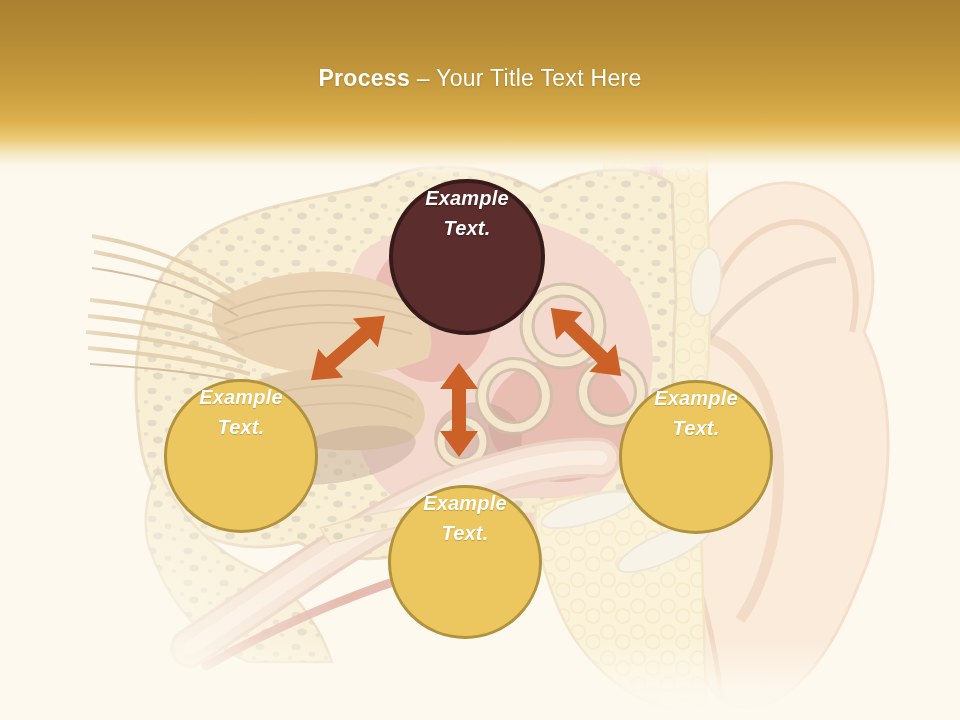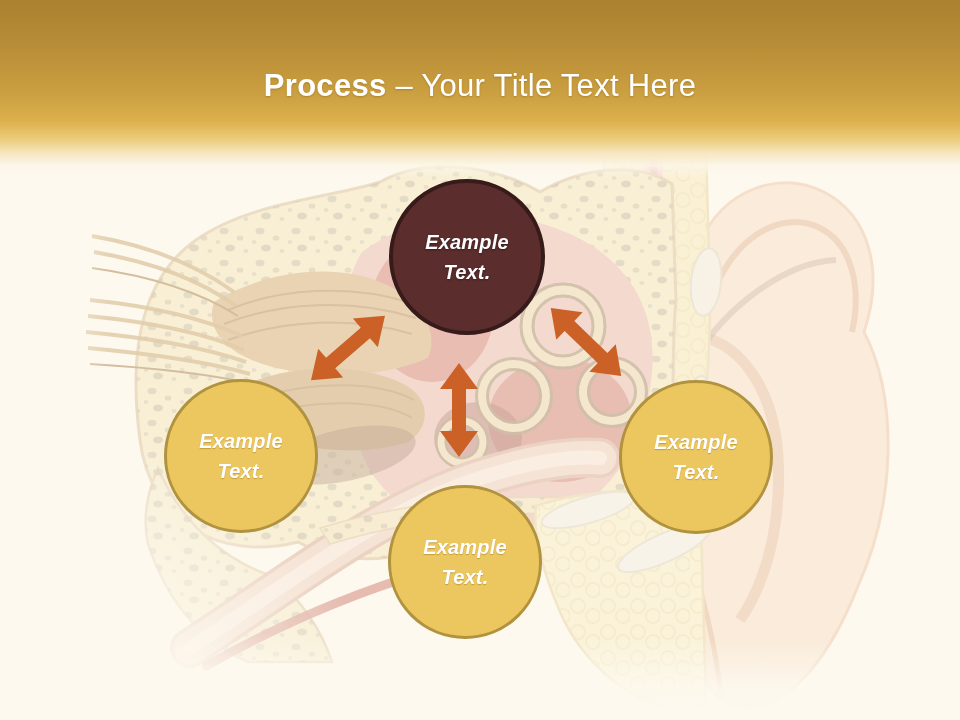--- a/index.html
+++ b/index.html
@@ -26,34 +26,34 @@
 
   
   .header{
     position:absolute;left:0;top:0;width:960px;height:178px;z-index:3;
     background:linear-gradient(180deg,
       #aa8130 0%, #b68b36 22%, #c2963b 40%, #cda242 55%,
       #dcb04c 68%, #eccb78 78%, #f6e7c0 86%,
       rgba(252,246,232,.85) 93%, rgba(253,249,239,0) 100%);
   }
   .title{
-    margin:12px;padding-top:56px;text-align:center;
-    font-size:31px;line-height:36px;color:#ffffff;font-weight:400;
+    margin:4px;padding-top:56px;text-align:center;
+    font-size:23px;line-height:36px;color:#ffffff;font-weight:400;
     text-shadow:0 1px 2px rgba(110,75,10,.35);
     letter-spacing:.3px;
   }
   .title .t-bold{font-weight:700;}
 
   
   .arrows{position:absolute;left:0;top:0;width:960px;height:720px;z-index:4;}
 
   
   .node{
     position:absolute;border-radius:50%;box-sizing:border-box;
-    display:flex;align-items:center;justify-content:center;text-align:center;
+    display:flex;justify-content:center;text-align:center;
     z-index:5;
   }
   .node-text{
     font-weight:700;font-style:italic;font-size:20px;line-height:30px;
     color:#ffffff;letter-spacing:.2px;
   }
   .node-text span{display:block;}
   .node-dark{
     left:389px;top:179px;width:156px;height:156px;
     background:#5b2d2c;border:4px solid #371b1b;

